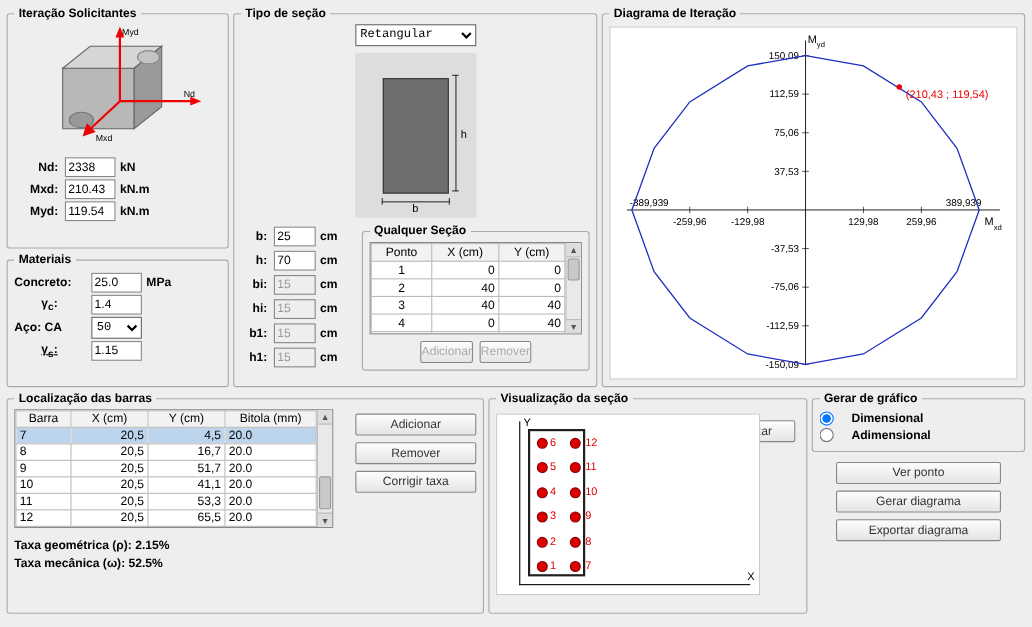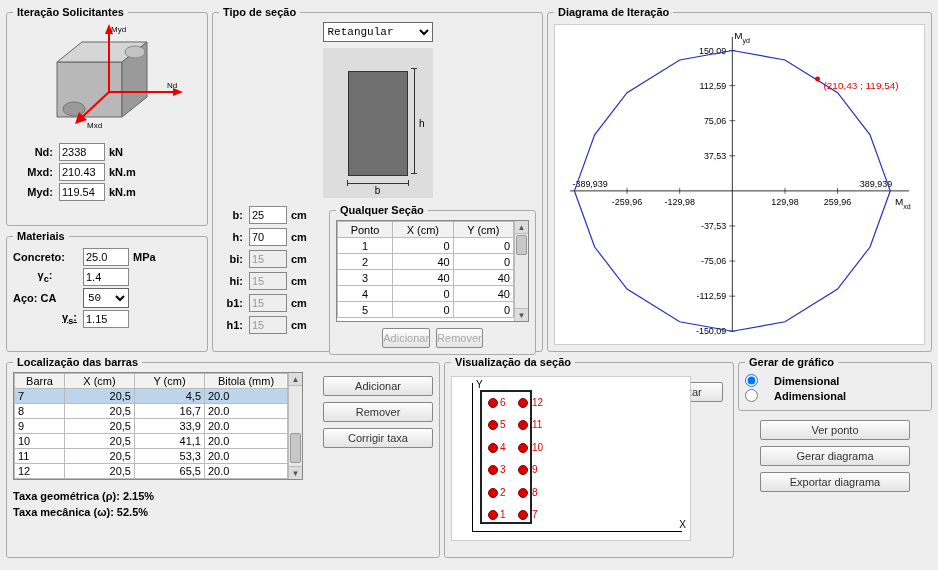--- a/index.html
+++ b/index.html
@@ -78,21 +78,21 @@
   .sec-prev .h-lbl{position:absolute;right:8px;top:50%;transform:translateY(-50%);font-size:10px;}
   .sec-prev .b-lbl{position:absolute;bottom:2px;left:50%;transform:translateX(-50%);font-size:10px;}
   .sec-prev .h-bracket{position:absolute;right:18px;top:20px;bottom:24px;border-right:1px solid #333;}
   .sec-prev .h-bracket::before,.sec-prev .h-bracket::after{content:"";position:absolute;right:-3px;width:6px;border-top:1px solid #333;}
   .sec-prev .h-bracket::before{top:0;} .sec-prev .h-bracket::after{bottom:0;}
   .sec-prev .b-bracket{position:absolute;left:24px;right:24px;bottom:14px;border-bottom:1px solid #333;}
   .sec-prev .b-bracket::before,.sec-prev .b-bracket::after{content:"";position:absolute;bottom:-3px;height:6px;border-left:1px solid #333;}
   .sec-prev .b-bracket::before{left:0;} .sec-prev .b-bracket::after{right:0;}
 
   
-  .qtable-wrap{border:1px solid #888;background:#fff;height:102px;overflow:hidden;position:relative;}
+  .qtable-wrap{border:1px solid #888;background:#fff;height:84px;overflow:hidden;position:relative;}
   .qtable{width:100%;border-collapse:collapse;font-size:11px;}
   .qtable th,.qtable td{border:1px solid #bbb;padding:1px 3px;text-align:right;height:16px;}
   .qtable th{background:#f3f2f2;text-align:center;font-weight:normal;}
   .qtable th:first-child,.qtable td:first-child{text-align:center;}
   .scroll-stub{position:absolute;right:0;top:0;bottom:0;width:14px;background:#e9e9e9;border-left:1px solid #bbb;}
   .scroll-stub .thumb{position:absolute;left:1px;right:1px;top:14px;height:20px;background:#c8c8c8;border:1px solid #999;border-radius:2px;}
   .scroll-stub .arr{position:absolute;left:0;right:0;height:13px;background:#ddd;text-align:center;font-size:8px;line-height:13px;color:#555;}
   .scroll-stub .arr.up{top:0;border-bottom:1px solid #bbb;} .scroll-stub .arr.dn{bottom:0;border-top:1px solid #bbb;}
 
   
@@ -176,21 +176,21 @@
       </div>
       <div class="fields-row">
         <span class="lbl" style="width:64px;text-align:center;"><span>γ</span><sub>c</sub><span>:</span></span>
         <input type="text" class="small-input" value="1.4" style="">
       </div>
       <div class="fields-row">
         <span class="lbl" style="width:64px;text-align:left;">Aço: CA</span>
         <select style="width:46px;"><option>50</option></select>
       </div>
       <div class="fields-row">
-        <span class="lbl" style="width:64px;text-align:right;text-decoration:underline;"><span>γ</span><sub>s</sub><span>:</span></span>
+        <span class="lbl" style="width:64px;text-align:center;text-decoration:underline;"><span>γ</span><sub>s</sub><span>:</span></span>
         <input type="text" class="small-input" value="1.15" style="">
       </div>
     </fieldset>
   </div>
 
   <div class="col" style="width:335px;">
     <fieldset style="height:346px;">
       <legend>Tipo de seção</legend>
       <div style="text-align:center;margin-bottom:4px;">
         <select style="width:110px;"><option>Retangular</option></select>
@@ -356,21 +356,21 @@
               </tr>
           <tr>
                 <td>8</td>
                 <td>20,5</td>
                 <td>16,7</td>
                 <td style="text-align:left">20.0</td>
               </tr>
           <tr>
                 <td>9</td>
                 <td>20,5</td>
-                <td>33,9</td>
+                <td>51,7</td>
                 <td style="text-align:left">20.0</td>
               </tr>
           <tr>
                 <td>10</td>
                 <td>20,5</td>
                 <td>41,1</td>
                 <td style="text-align:left">20.0</td>
               </tr>
           <tr>
                 <td>11</td>

